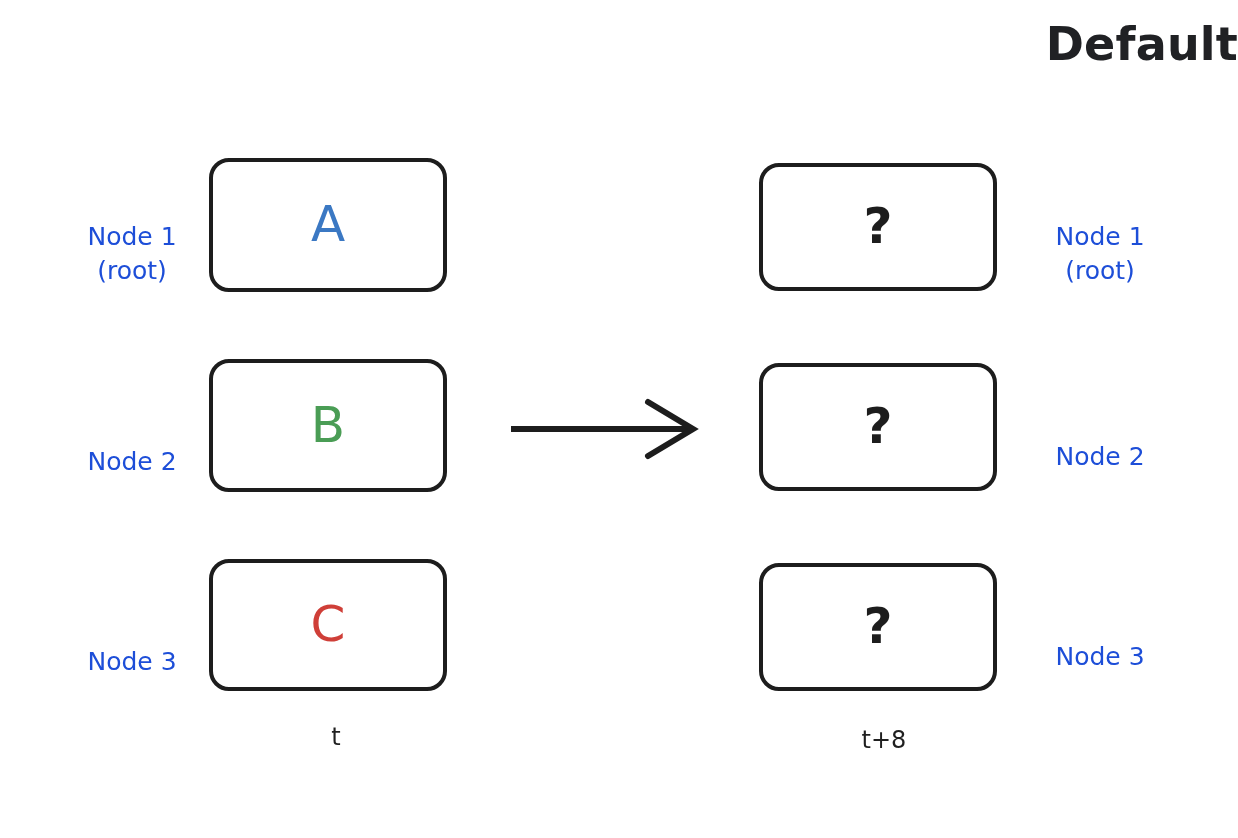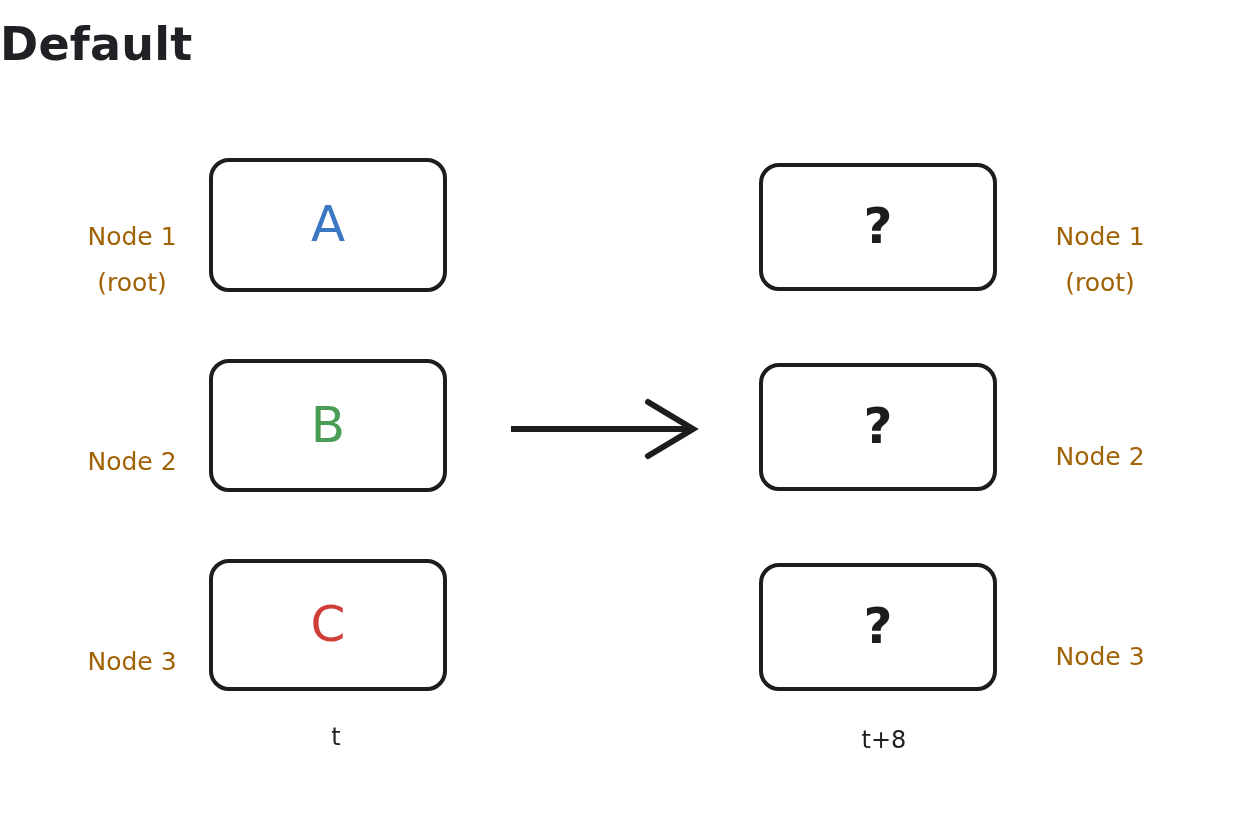--- a/index.html
+++ b/index.html
@@ -20,21 +20,21 @@
     position: absolute;
     inset: 0;
   }
 
   
   .title {
     position: absolute;
     left: 0;
     top: 18px;
     width: 1238px;
-    text-align: left;
+    text-align: right;
     font-size: 46px;
     font-weight: 600;
     letter-spacing: 0.2px;
     color: #202124;
     line-height: 1.15;
   }
 
   
   .node-box {
     position: absolute;
@@ -67,36 +67,35 @@
   #box-right-1 { left: 759px; top: 163px; width: 238px; height: 128px; }
   #box-right-2 { left: 759px; top: 363px; width: 238px; height: 128px; }
   #box-right-3 { left: 759px; top: 563px; width: 238px; height: 128px; }
 
   
   .side-label {
     position: absolute;
     font-size: 25px;
     font-weight: 400;
     line-height: 1.35;
-    color: #a16207;
+    color: #1d4ed8;
     text-align: center;
     white-space: pre-line;
   }
   
   #label-left-1 { left: 46px;  top: 186px;  width: 172px; }
   #label-left-2 { left: 46px;  top: 411px;  width: 172px; }
   #label-left-3 { left: 46px;  top: 611px;  width: 172px; }
 
   #label-right-1 { left: 1012px; top: 186px; width: 176px; }
   #label-right-2 { left: 1012px; top: 406px; width: 176px; }
   #label-right-3 { left: 1012px; top: 606px; width: 176px; }
 
   .side-label .lbl-line2 {
     display: block;
-    margin-top: 12px;
   }
 
   
   .time-label {
     position: absolute;
     font-size: 24px;
     font-weight: 400;
     color: #1f1f1f;
     text-align: center;
     line-height: 1;

